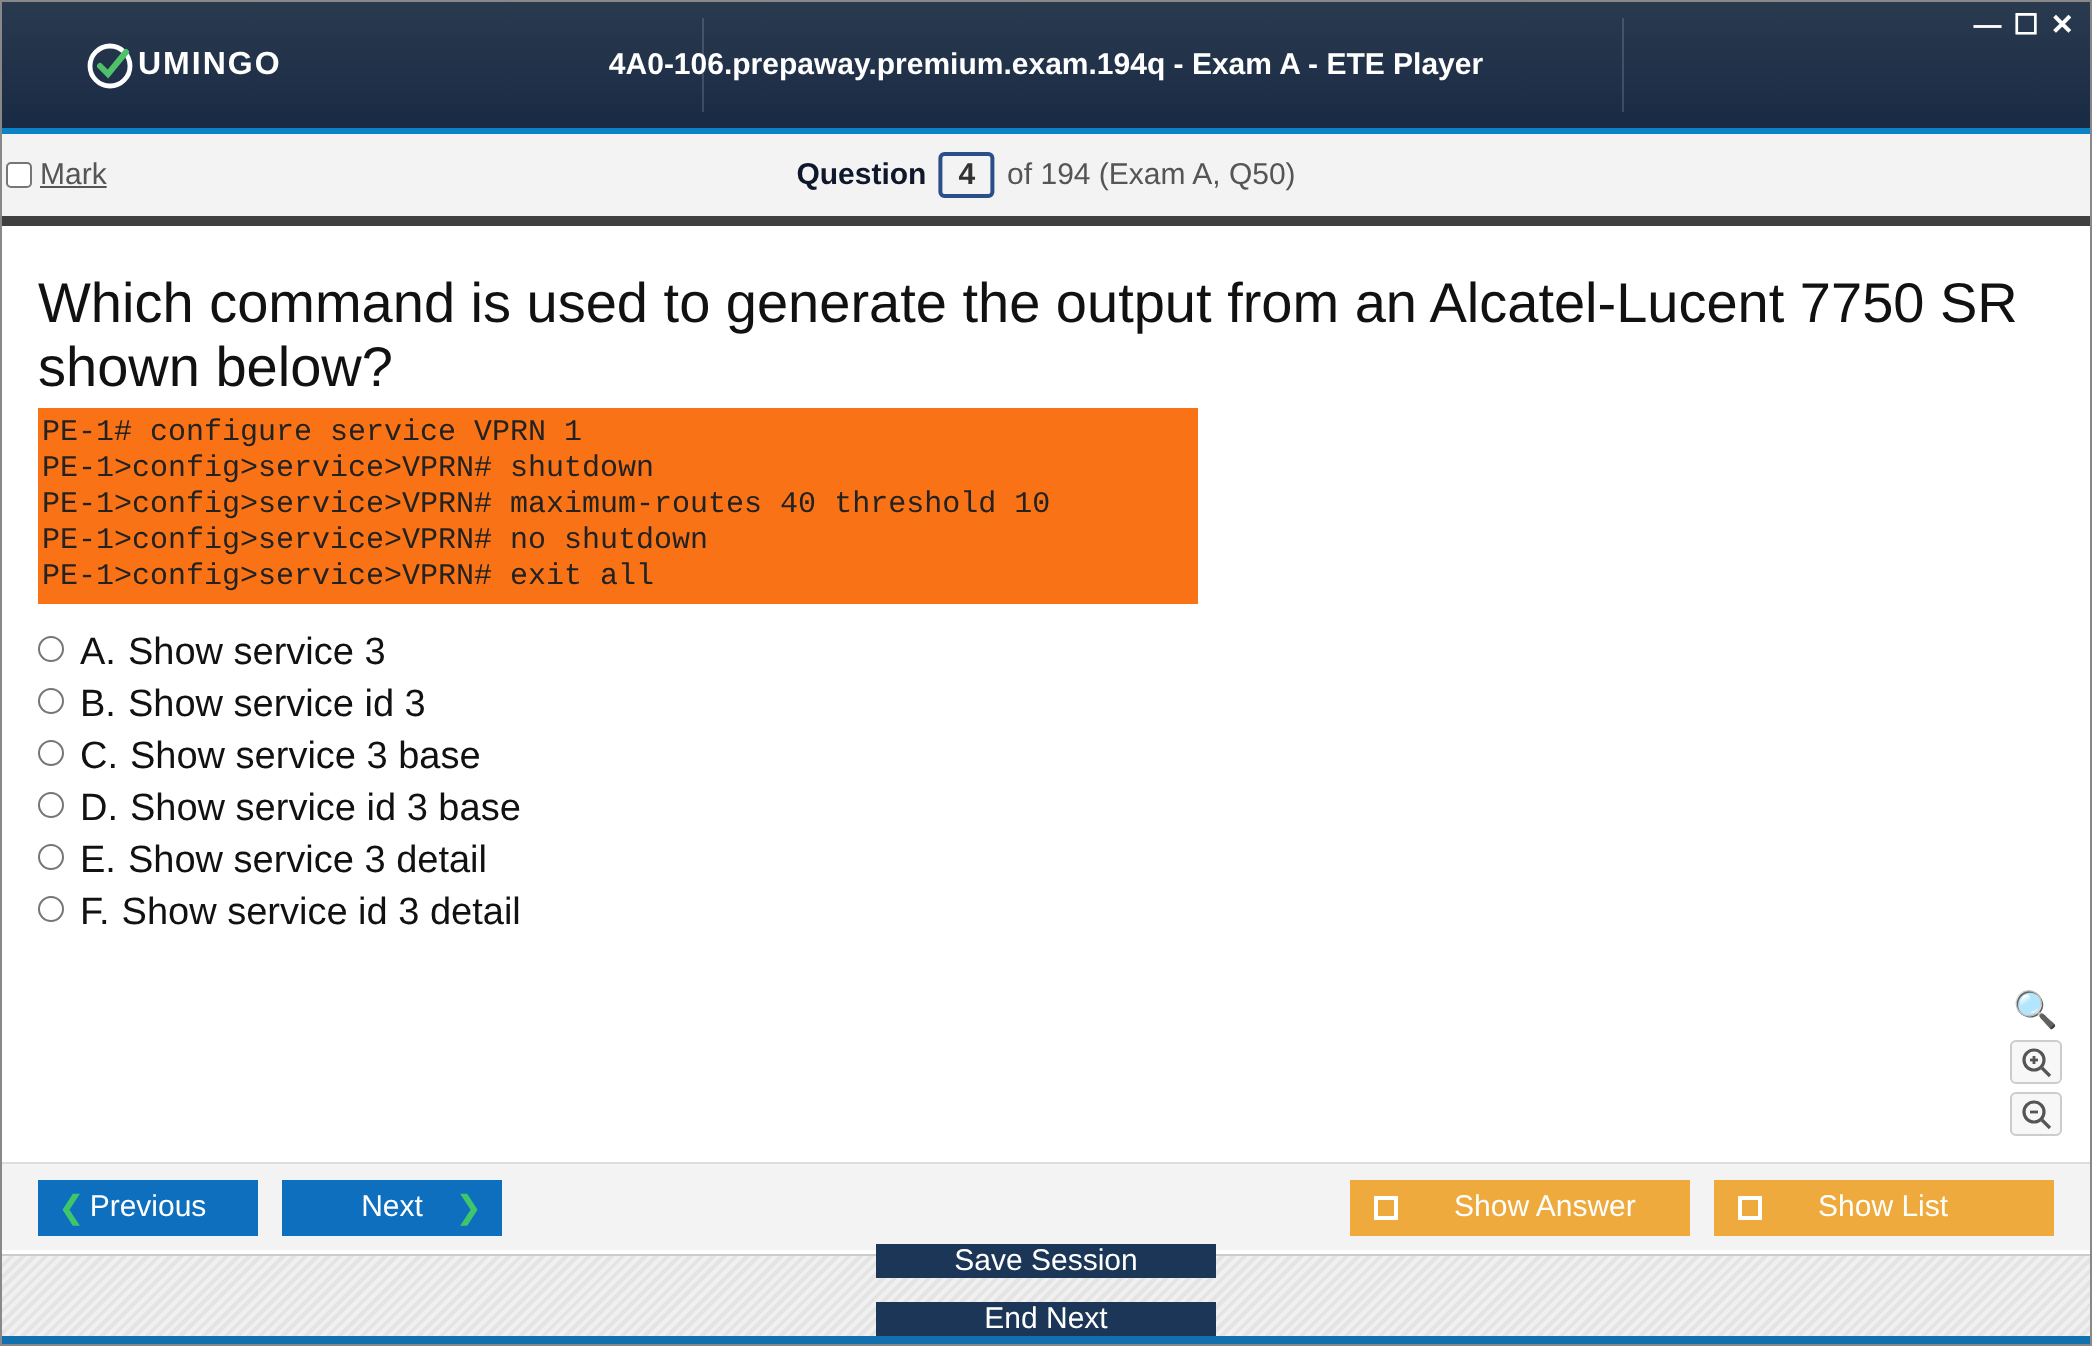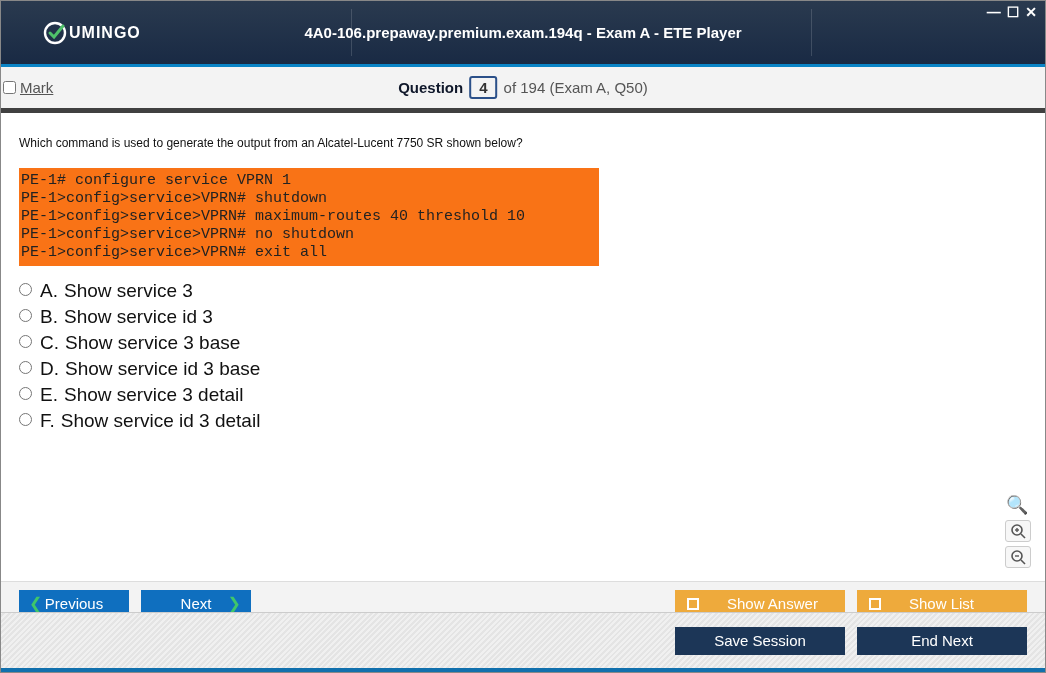--- a/index.html
+++ b/index.html
@@ -84,23 +84,23 @@
     font-weight: bold;
     color: #333;
   }
   .content {
     position: absolute;
     top: 115px; bottom: 95px; left: 10px; right: 10px;
     overflow: auto;
     padding: 20px 8px 0 8px;
   }
   .qtext {
-    font-size: 12px;
+    font-size: 28px;
     color: #111;
-    margin-bottom: 18px;
+    margin-bottom: 4px;
   }
   .codeblock {
     background: #f97316;
     font-family: "Courier New", monospace;
     font-size: 15px;
     padding: 4px 6px 4px 2px;
     line-height: 1.2;
     width: 580px;
     margin-bottom: 14px;
     color: #222;
@@ -146,29 +146,30 @@
     background: #f3f3f3;
     border-top: 1px solid #ddd;
     display: flex;
     align-items: center;
     padding: 0 18px;
     gap: 12px;
   }
   .footer2 {
     position: absolute;
     bottom: 0; left: 0; right: 0;
-    height: 60px;
+    height: 45px;
     background: repeating-linear-gradient(-45deg, #f0f0f0 0px, #f0f0f0 2px, #e4e4e4 2px, #e4e4e4 4px);
     border-top: 1px solid #ccc;
     border-bottom: 4px solid #1170ad;
     display: flex;
     align-items: center;
     justify-content: flex-end;
     padding: 0 18px;
     gap: 12px;
+    flex-direction: column;
   }
   .btn {
     height: 28px;
     display: inline-flex;
     align-items: center;
     justify-content: center;
     color: #fff;
     font-size: 15px;
     border: none;
     cursor: pointer;

